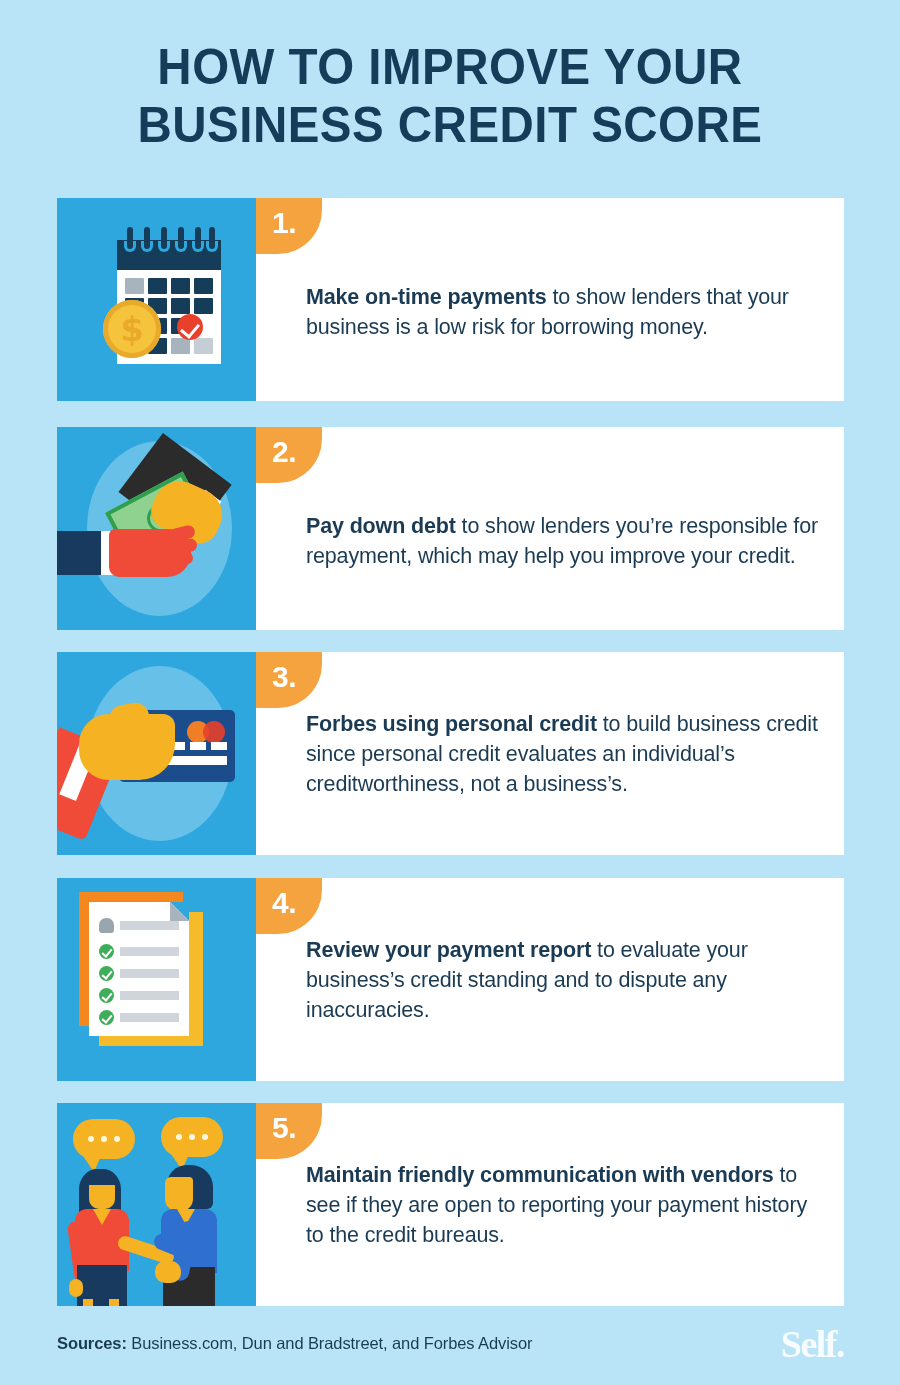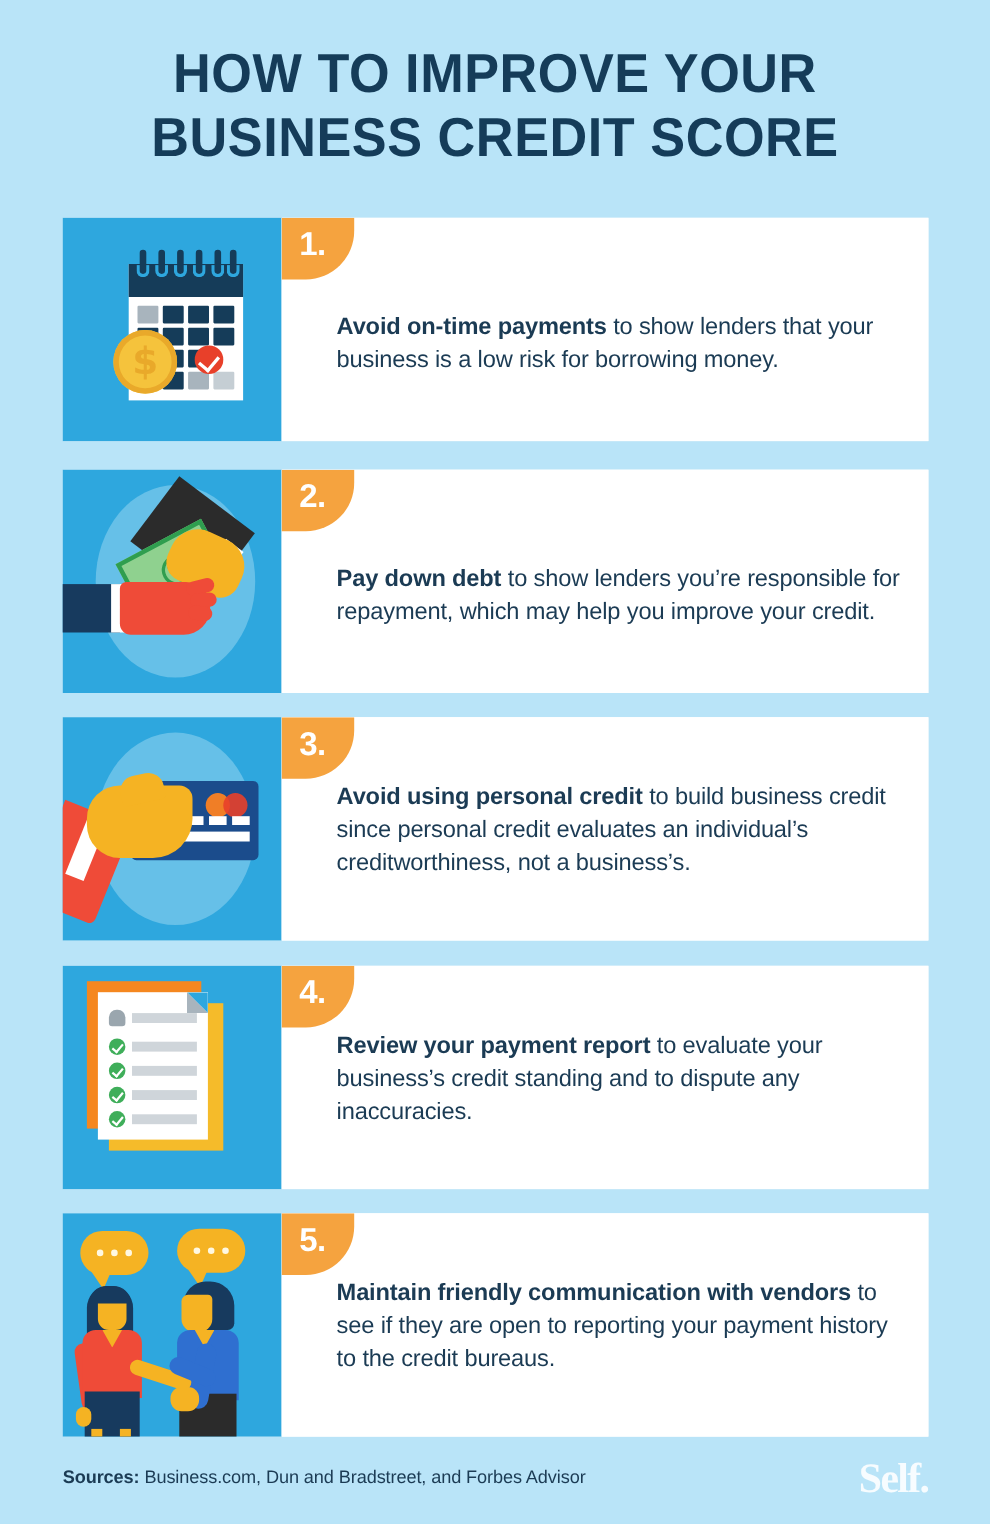--- a/index.html
+++ b/index.html
@@ -298,21 +298,21 @@
         </div>
         <div class="cal-check"></div>
         <div class="coin">
             <span>$</span>
           </div>
       </div>
     </div>
     <div class="text-panel">
       <div class="badge">1.</div>
       <p class="body-text">
-        <b>Avoid on-time payments</b><span> to show lenders that your business is a low risk for borrowing money.</span>
+        <b>Make on-time payments</b><span> to show lenders that your business is a low risk for borrowing money.</span>
       </p>
     </div>
   </div>
 
   <div class="card card-2">
     <div class="icon-panel">
       <div>
         <div class="blob"></div>
         <div class="sleeve-tr"></div>
         <div class="cuff-tr"></div>
@@ -356,21 +356,21 @@
         </div>
         <div class="sleeve3"></div>
         <div class="cuff3"></div>
         <div class="hand3"></div>
         <div class="thumb3"></div>
       </div>
     </div>
     <div class="text-panel">
       <div class="badge">3.</div>
       <p class="body-text">
-        <b>Avoid using personal credit</b><span> to build business credit since personal credit evaluates an individual’s creditworthiness, not a business’s.</span>
+        <b>Forbes using personal credit</b><span> to build business credit since personal credit evaluates an individual’s creditworthiness, not a business’s.</span>
       </p>
     </div>
   </div>
 
   <div class="card card-4">
     <div class="icon-panel">
       <div>
         <div class="doc-orange"></div>
         <div class="doc-yellow"></div>
         <div class="doc-white">

